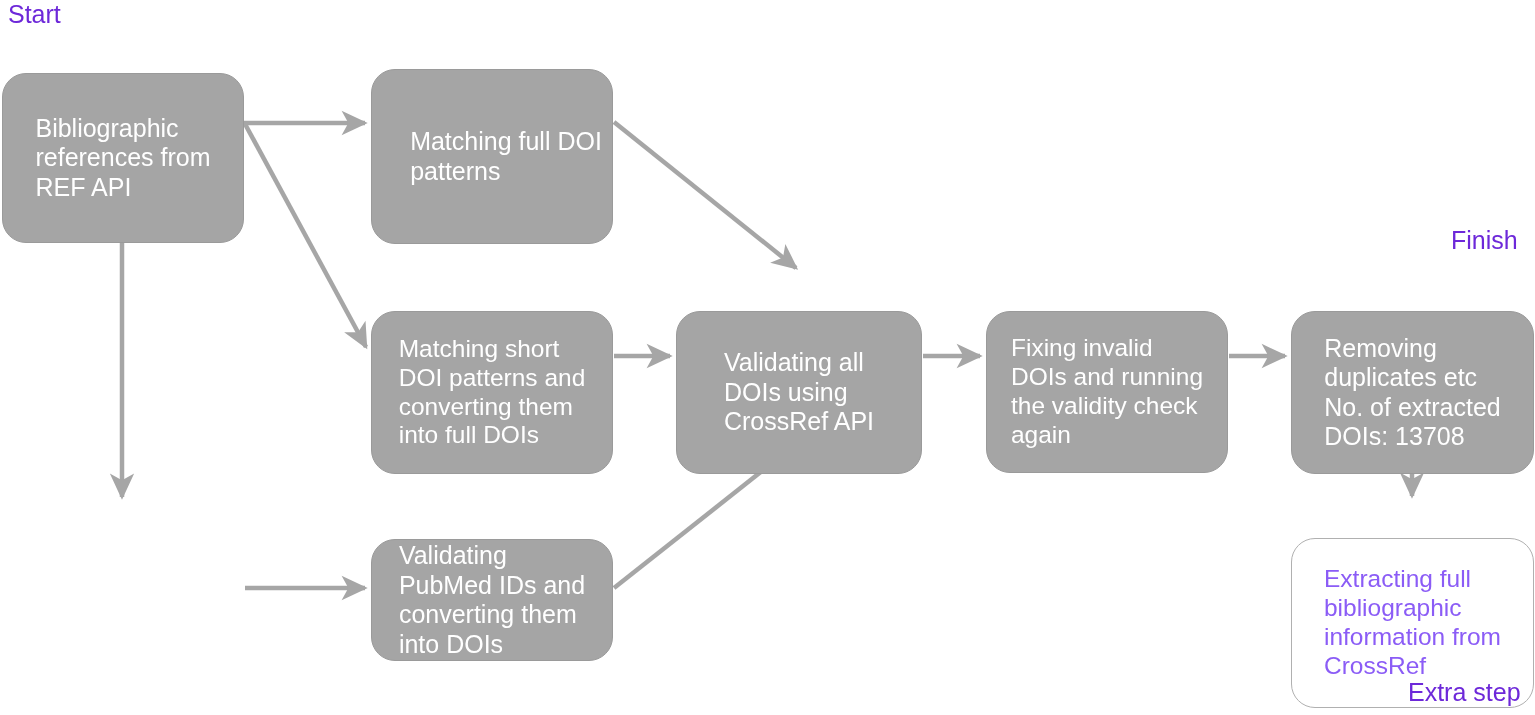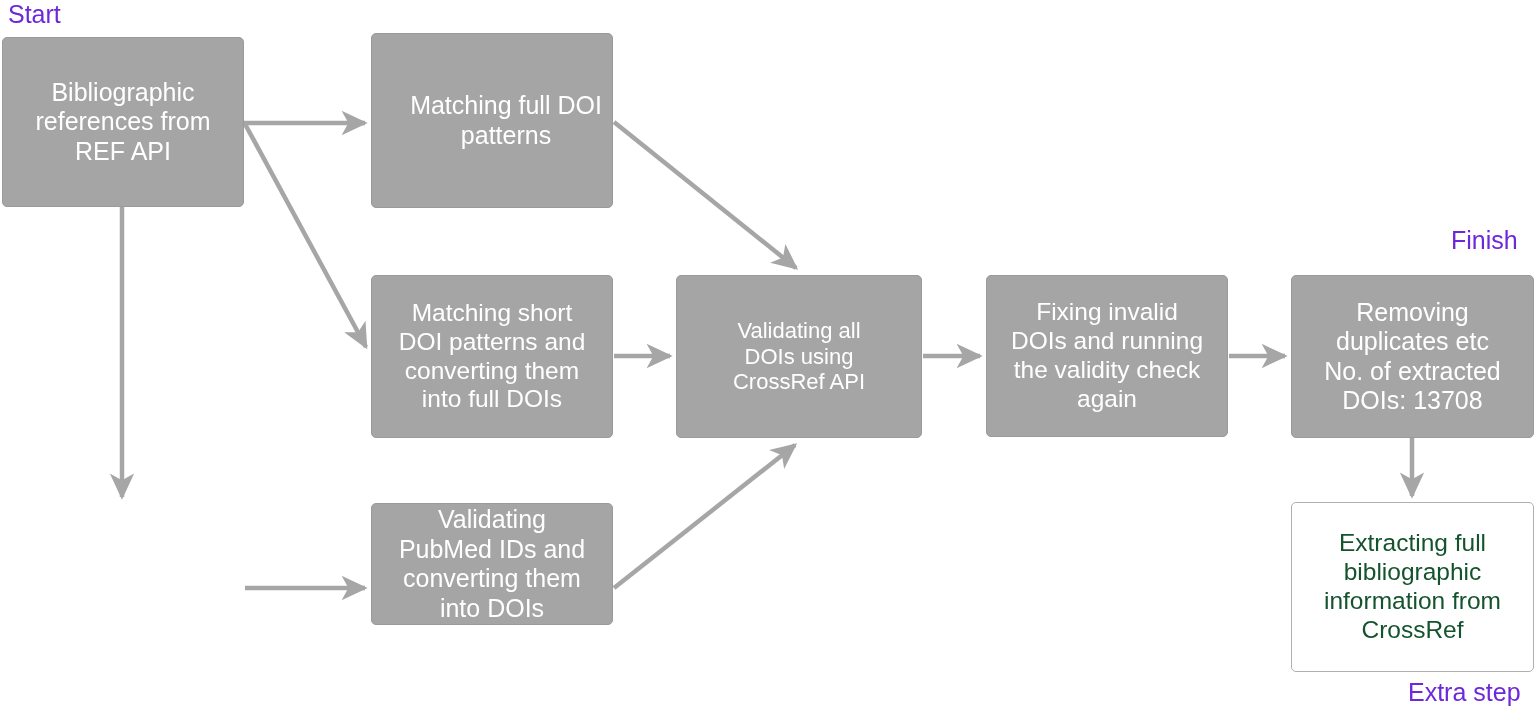--- a/index.html
+++ b/index.html
@@ -19,56 +19,56 @@
     position: absolute;
     left: 0;
     top: 0;
     width: 1535px;
     height: 715px;
     pointer-events: none;
   }
   .node {
     position: absolute;
     box-sizing: border-box;
-    border-radius: 5px;
+    border-radius: 24px;
     display: flex;
     align-items: center;
     justify-content: center;
-    text-align: center;
     line-height: 1.18;
     z-index: 2;
+    margin-top: 36px;
   }
   .node-filled {
     background: #a5a5a5;
     border: 1px solid #9a9a9a;
     color: #ffffff;
   }
   .node-outline {
     background: #ffffff;
     border: 1.5px solid #b0b0b0;
-    color: #14532d;
+    color: #8b5cf6;
   }
   .node span {
     display: block;
     padding: 0 8px;
     white-space: pre-line;
   }
   .caption {
     position: absolute;
     color: #6d28d9;
     font-size: 25px;
     line-height: 1;
     white-space: nowrap;
     z-index: 3;
   }
   
   #n-bib       { left: 2px;    top: 37px;  width: 242px; height: 170px; font-size: 25px; }
   #n-fulldoi   { left: 371px;  top: 33px;  width: 242px; height: 175px; font-size: 25px; padding-left: 28px; }
   #n-shortdoi  { left: 371px;  top: 275px; width: 242px; height: 163px; font-size: 24.5px; }
-  #n-validate  { left: 676px;  top: 275px; width: 246px; height: 163px; font-size: 22px; }
+  #n-validate  { left: 676px;  top: 275px; width: 246px; height: 163px; font-size: 25px; }
   #n-fixing    { left: 986px;  top: 275px; width: 242px; height: 162px; font-size: 24.5px; }
   #n-removing  { left: 1291px; top: 275px; width: 243px; height: 163px; font-size: 25px; }
   #n-pubmedm   { left: 2px;    top: 503px; width: 242px; height: 170px; font-size: 25px; }
   #n-pubmedv   { left: 371px;  top: 503px; width: 242px; height: 122px; font-size: 25px; }
   #n-extract   { left: 1291px; top: 502px; width: 243px; height: 170px; font-size: 24.5px; }
   
   #cap-start   { left: 8px;    top: 2px; }
   #cap-finish  { left: 1451px; top: 228px; }
   #cap-extra   { left: 1408px; top: 680px; }
 </style>

